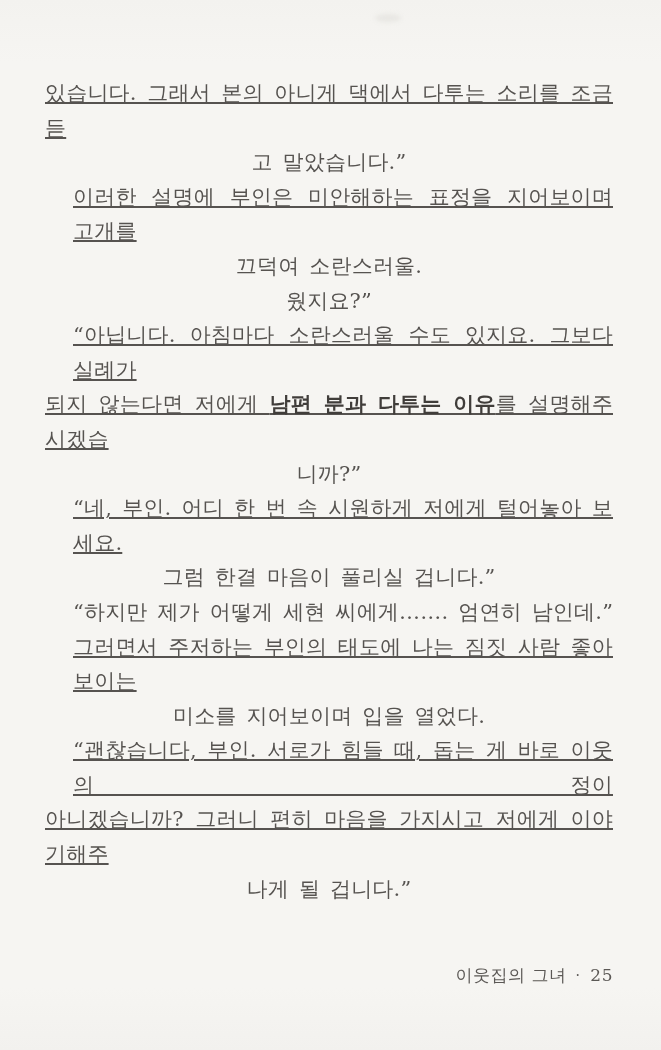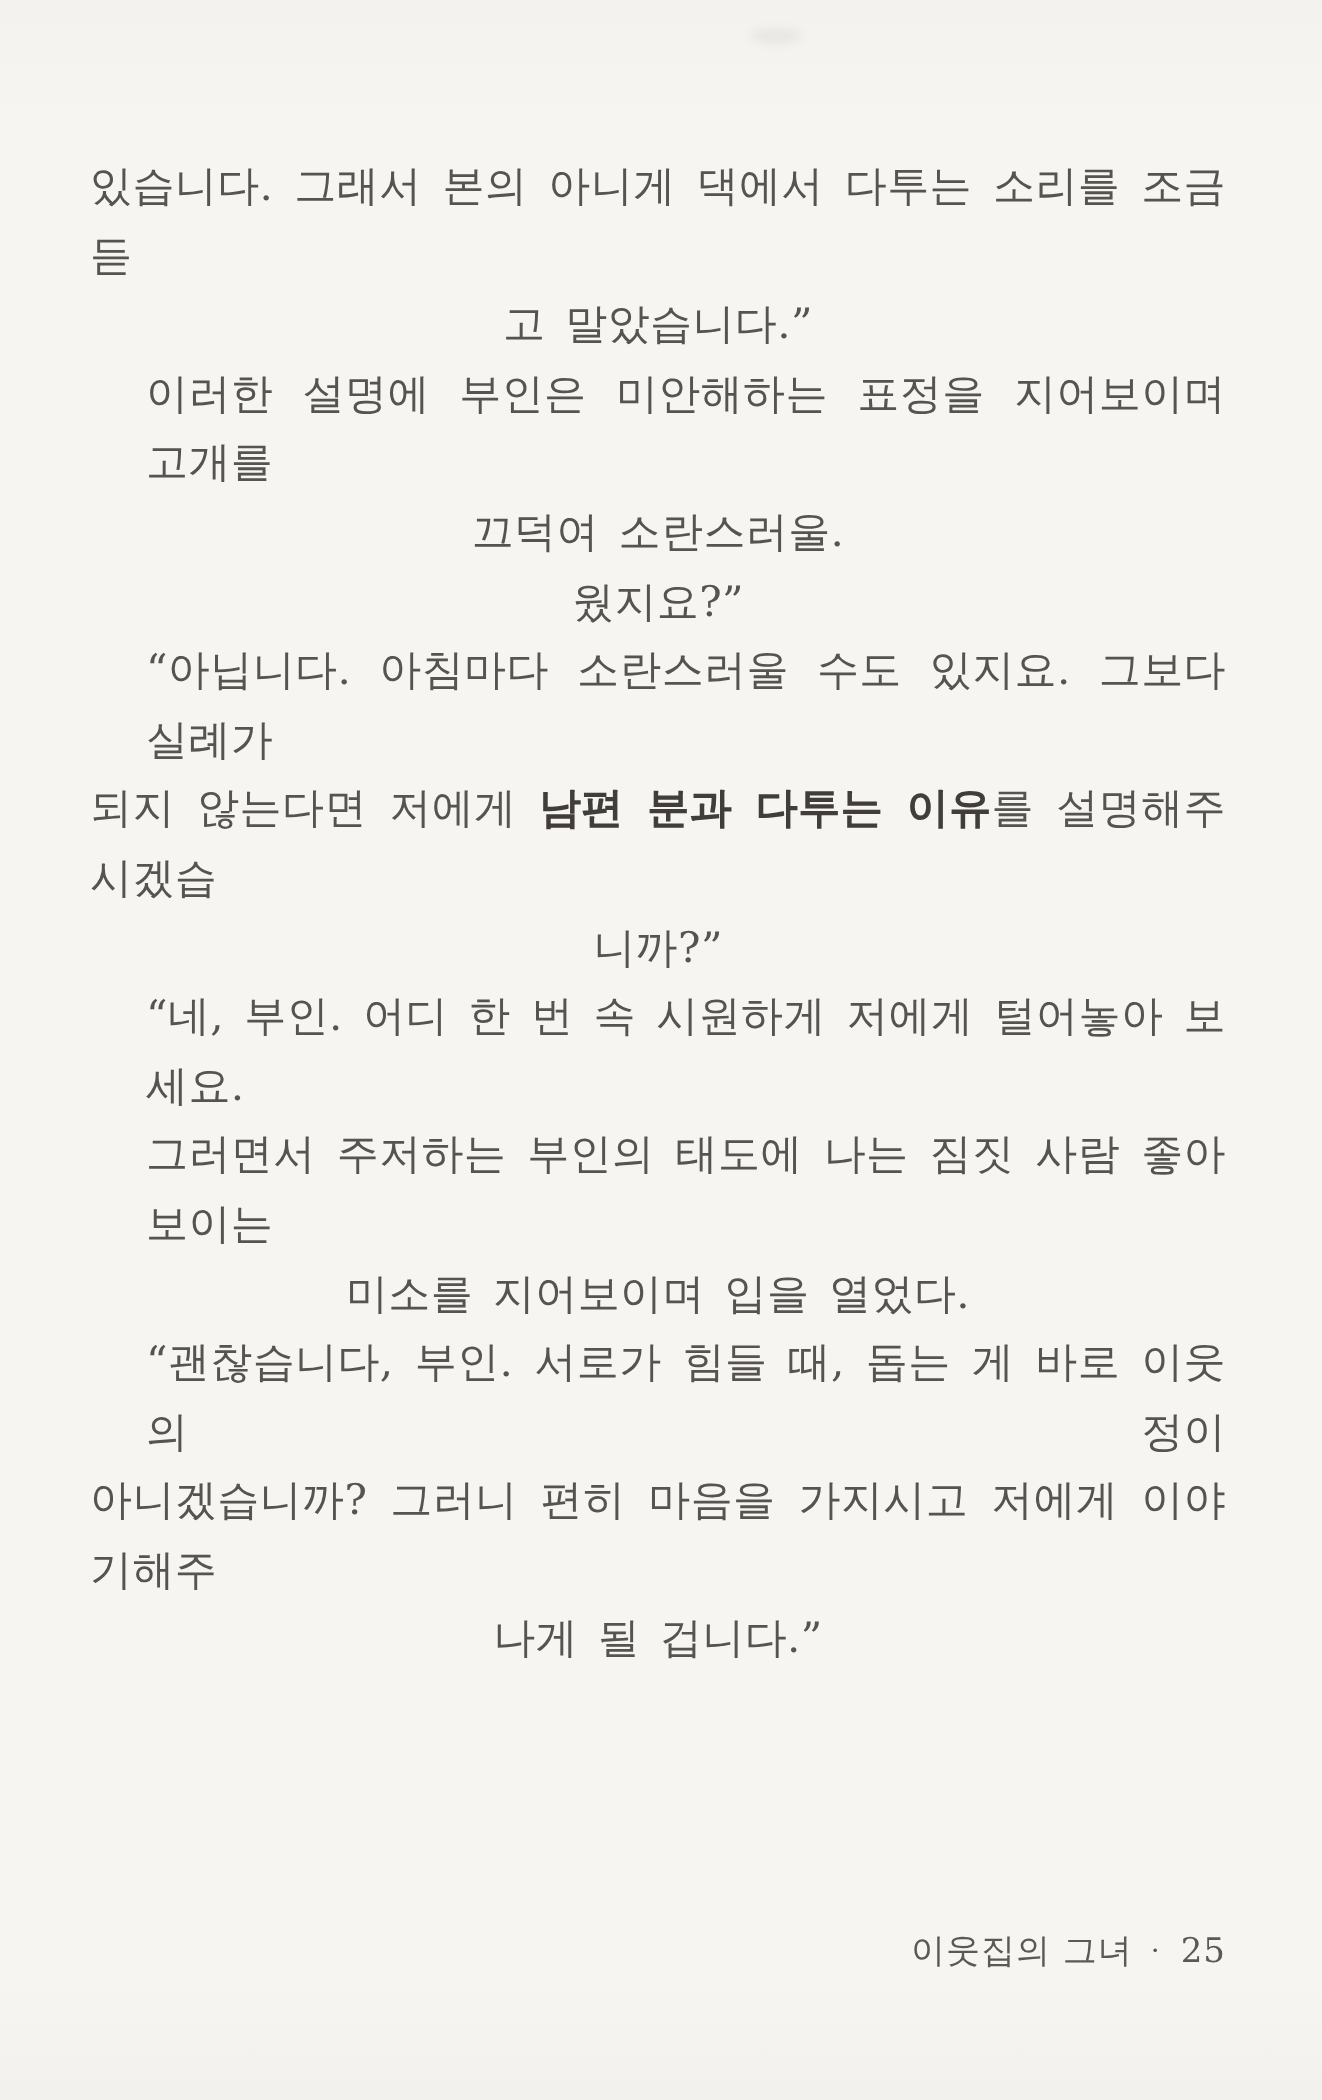--- a/index.html
+++ b/index.html
@@ -27,20 +27,21 @@
     letter-spacing: 0.2px;
   }
   .text-line {
     white-space: nowrap;
     text-align: center;
   }
   .text-line.justify {
     white-space: normal;
     text-align: justify;
     text-align-last: justify;
+    text-decoration: underline;
   }
   .text-line.indent {
     padding-left: 28px;
   }
   .text-line.indent.justify {
     width: 540px;
   }
   .emph {
     font-weight: bold;
     color: #403d3a;
@@ -79,20 +80,22 @@
   <div class="text-block" id="body-lines">
       <div class="text-line justify">있습니다. 그래서 본의 아니게 댁에서 다투는 소리를 조금 듣</div>
       <div class="text-line">고 말았습니다.”</div>
       <div class="text-line indent justify">이러한 설명에 부인은 미안해하는 표정을 지어보이며 고개를</div>
       <div class="text-line">끄덕여 소란스러울.</div>
       <div class="text-line">웠지요?”</div>
       <div class="text-line indent justify">“아닙니다. 아침마다 소란스러울 수도 있지요. 그보다 실례가</div>
       <div class="text-line justify"><span>되지 않는다면 저에게 </span><span class="emph">남편 분과 다투는 이유</span><span>를 설명해주시겠습</span></div>
       <div class="text-line">니까?”</div>
       <div class="text-line indent justify">“네, 부인. 어디 한 번 속 시원하게 저에게 털어놓아 보세요.</div>
+      <div class="text-line">그럼 한결 마음이 풀리실 겁니다.”</div>
+      <div class="text-line indent">“하지만 제가 어떻게 세현 씨에게……. 엄연히 남인데.”</div>
       <div class="text-line indent justify">그러면서 주저하는 부인의 태도에 나는 짐짓 사람 좋아 보이는</div>
       <div class="text-line">미소를 지어보이며 입을 열었다.</div>
       <div class="text-line indent justify">“괜찮습니다, 부인. 서로가 힘들 때, 돕는 게 바로 이웃의 정이</div>
       <div class="text-line justify">아니겠습니까? 그러니 편히 마음을 가지시고 저에게 이야기해주</div>
       <div class="text-line">나게 될 겁니다.”</div>
     </div>
 
   <div class="footer">
     <span>이웃집의 그녀</span><span class="sep">·</span><span>25</span>
   </div>

